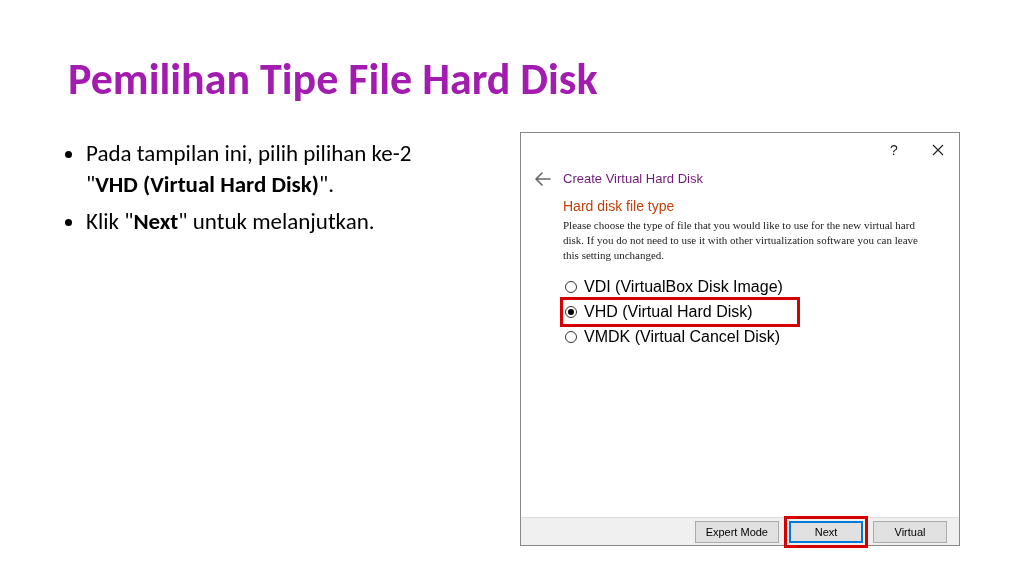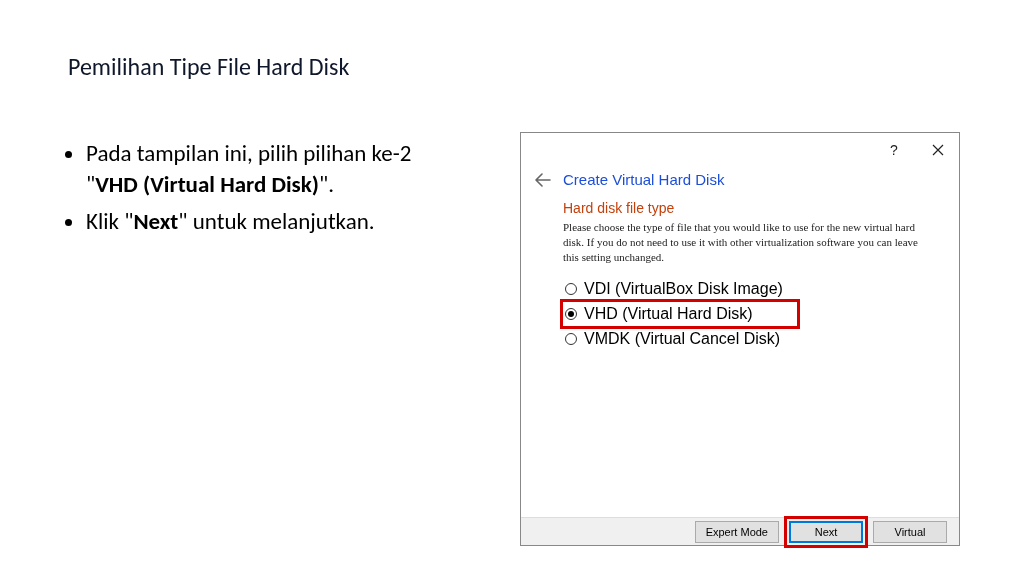--- a/index.html
+++ b/index.html
@@ -9,23 +9,23 @@
     height: 576px;
     background: #fff;
     font-family: "Segoe UI", Calibri, Arial, sans-serif;
     color: #000;
     position: relative;
   }
   .slide-title {
     position: absolute;
     left: 68px;
     top: 52px;
-    font-size: 24px;
-    font-weight: 400;
-    color: #0f172a;
+    font-size: 44px;
+    font-weight: 700;
+    color: #a21caf;
   }
   .slide-body {
     position: absolute;
     left: 68px;
     top: 138px;
     width: 400px;
     font-size: 23px;
     line-height: 1.35;
   }
   .slide-body ul { margin: 0; padding-left: 18px; }
@@ -65,22 +65,22 @@
     align-items: center;
     padding: 4px 14px 12px 14px;
     gap: 12px;
   }
   .back-arrow {
     color: #666;
     font-size: 16px;
   }
   .back-arrow svg { display:block; }
   .dlg-heading {
-    font-size: 15px;
-    color: #1d4ed8;
+    font-size: 13px;
+    color: #701a75;
   }
 
   .dlg-content {
     flex: 1;
     padding: 0 26px 0 42px;
     overflow: hidden;
   }
   .section-title {
     color: #c2410c;
     font-size: 14px;

